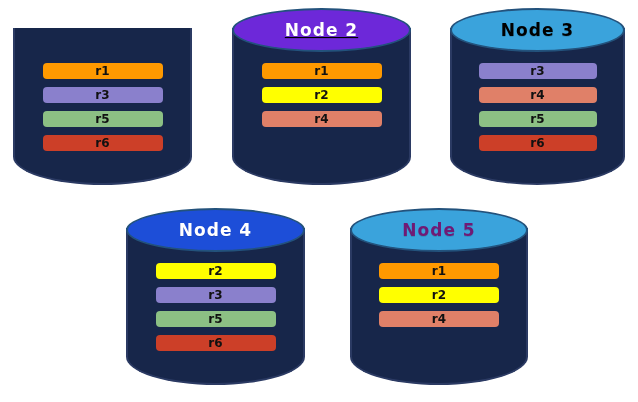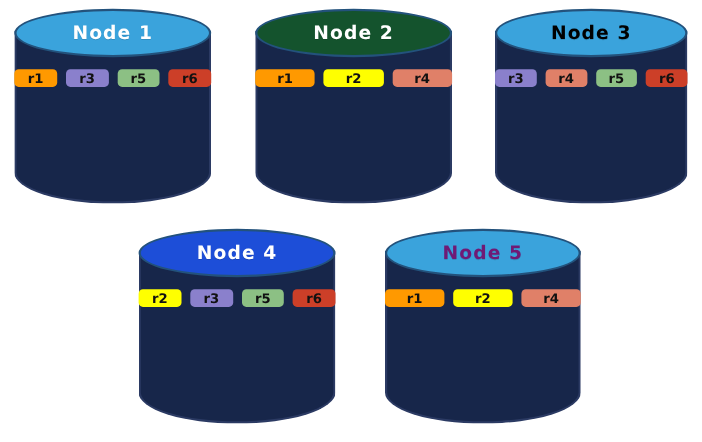--- a/index.html
+++ b/index.html
@@ -70,20 +70,21 @@
     white-space: nowrap;
     text-shadow: 0 1px 0 rgba(0,0,0,0.12);
   }
 
   
   .replicas {
     position: absolute;
     left: 0;
     right: 0;
     display: flex;
+    flex-direction: column;
     align-items: center;
   }
   .replica {
     position: relative;
     height: 16px;
     border-radius: 4px;
     display: flex;
     align-items: center;
     justify-content: center;
     box-sizing: border-box;
@@ -96,43 +97,40 @@
     pointer-events: none;
   }
 </style>
 </head>
 <body>
 
 <div id="canvas" style="background: rgb(255, 255, 255);">
     <div class="node" style="left: 13px; top: 8px; width: 179px; height: 177px;">
       <div class="cyl">
         <div class="cyl-body" style="background: rgb(23, 38, 74); border-color: rgb(43, 58, 99);"></div>
-        <div class="cyl-top" style="background: rgb(58, 163, 220); border-color: rgb(35, 82, 124);">
-          <span class="node-label" style="color: rgb(255, 255, 255);">Node  1</span>
-        </div>
       </div>
       <div class="replicas" style="top: 55px; gap: 8px;">
         <div class="replica" style="background: rgb(255, 153, 0); width: 120px;">
           <span class="replica-label" style="color: rgb(17, 17, 17);">r1</span>
         </div>
         <div class="replica" style="background: rgb(138, 128, 204); width: 120px;">
           <span class="replica-label" style="color: rgb(17, 17, 17);">r3</span>
         </div>
         <div class="replica" style="background: rgb(140, 192, 132); width: 120px;">
           <span class="replica-label" style="color: rgb(17, 17, 17);">r5</span>
         </div>
         <div class="replica" style="background: rgb(204, 63, 40); width: 120px;">
           <span class="replica-label" style="color: rgb(17, 17, 17);">r6</span>
         </div>
       </div>
     </div>
     <div class="node" style="left: 232px; top: 8px; width: 179px; height: 177px;">
       <div class="cyl">
         <div class="cyl-body" style="background: rgb(23, 38, 74); border-color: rgb(43, 58, 99);"></div>
-        <div class="cyl-top" style="background: #14532d; border-color: rgb(35, 82, 124);">
+        <div class="cyl-top" style="background: #6d28d9; border-color: rgb(35, 82, 124); text-decoration: underline;">
           <span class="node-label" style="color: rgb(255, 255, 255);">Node  2</span>
         </div>
       </div>
       <div class="replicas" style="top: 55px; gap: 8px;">
         <div class="replica" style="background: rgb(255, 153, 0); width: 120px;">
           <span class="replica-label" style="color: rgb(17, 17, 17);">r1</span>
         </div>
         <div class="replica" style="background: rgb(255, 255, 0); width: 120px;">
           <span class="replica-label" style="color: rgb(17, 17, 17);">r2</span>
         </div>

